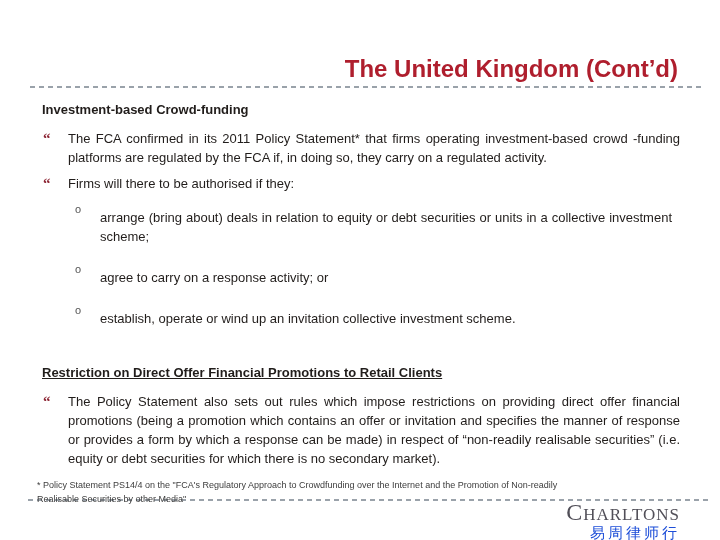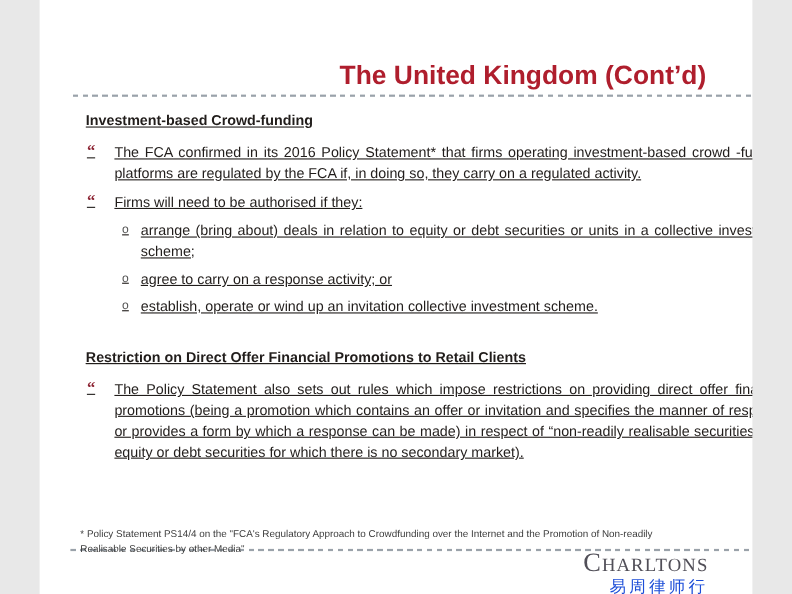--- a/index.html
+++ b/index.html
@@ -1,18 +1,18 @@
 <!DOCTYPE html>
 <html><head>
 <meta charset="utf-8">
 <style>
   html, body { margin: 0; padding: 0; background: #e8e8e8; }
   .slide {
     position: relative;
-    width: 648px;
+    width: 720px;
     height: 540px;
     background: #ffffff;
     font-family: "Liberation Sans", sans-serif;
     overflow: hidden;
     margin: 0 auto;
   }
   .slide-title {
     position: absolute;
     top: 55px;
     right: 42px;
@@ -28,21 +28,20 @@
     background: repeating-linear-gradient(to right, #9AA2AA 0 5px, transparent 5px 9px);
   }
   .top-dash { top: 86px; left: 30px; width: 672px; }
   .bottom-dash { top: 499px; left: 28px; width: 684px; }
   .content {
     position: absolute;
     left: 42px;
     top: 101px;
     width: 638px;
     color: #211D1B;
-    text-decoration: underline;
   }
   .section-heading {
     font-size: 13px;
     font-weight: bold;
     margin: 0 0 10px 0;
     line-height: 18px;
   }
   .section-heading.underlined {
     text-decoration: underline;
     margin-top: 28px;
@@ -70,21 +69,21 @@
   .sublist { margin: 5px 0 0 33px; }
   .subbullet { display: flex; margin-bottom: 6px; }
   .subbullet .submarker {
     flex: 0 0 17px;
     width: 17px;
     font-size: 11px;
     line-height: 19px;
     color: #555555;
   }
   .subbullet p {
-    margin: 0;
+    margin: 8px;
     flex: 1;
     font-size: 13px;
     line-height: 19px;
     text-align: justify;
   }
   .logo {
     position: absolute;
     right: 40px;
     top: 454px;
     text-align: right;
@@ -123,26 +122,26 @@
   <h1 class="slide-title">The United Kingdom (Cont’d)</h1>
 
   <div class="dash top-dash"></div>
 
   <div class="content">
 
     <div class="section-heading">Investment-based Crowd-funding</div>
 
     <div class="bullet">
       <span class="marker">“</span>
-      <p>The FCA confirmed in its 2016 Policy Statement* that firms operating investment-based crowd -funding platforms are regulated by the FCA if, in doing so, they carry on a regulated activity.</p>
+      <p>The FCA confirmed in its 2011 Policy Statement* that firms operating investment-based crowd -funding platforms are regulated by the FCA if, in doing so, they carry on a regulated activity.</p>
     </div>
 
     <div class="bullet">
       <span class="marker">“</span>
-      <p>Firms will need to be authorised if they:</p>
+      <p>Firms will there to be authorised if they:</p>
     </div>
 
     <div class="sublist">
       <div class="subbullet">
         <span class="submarker">o</span>
         <p>arrange (bring about) deals in relation to equity or debt securities or units in a collective investment scheme;</p>
       </div>
       <div class="subbullet">
         <span class="submarker">o</span>
         <p>agree to carry on a response activity; or</p>

